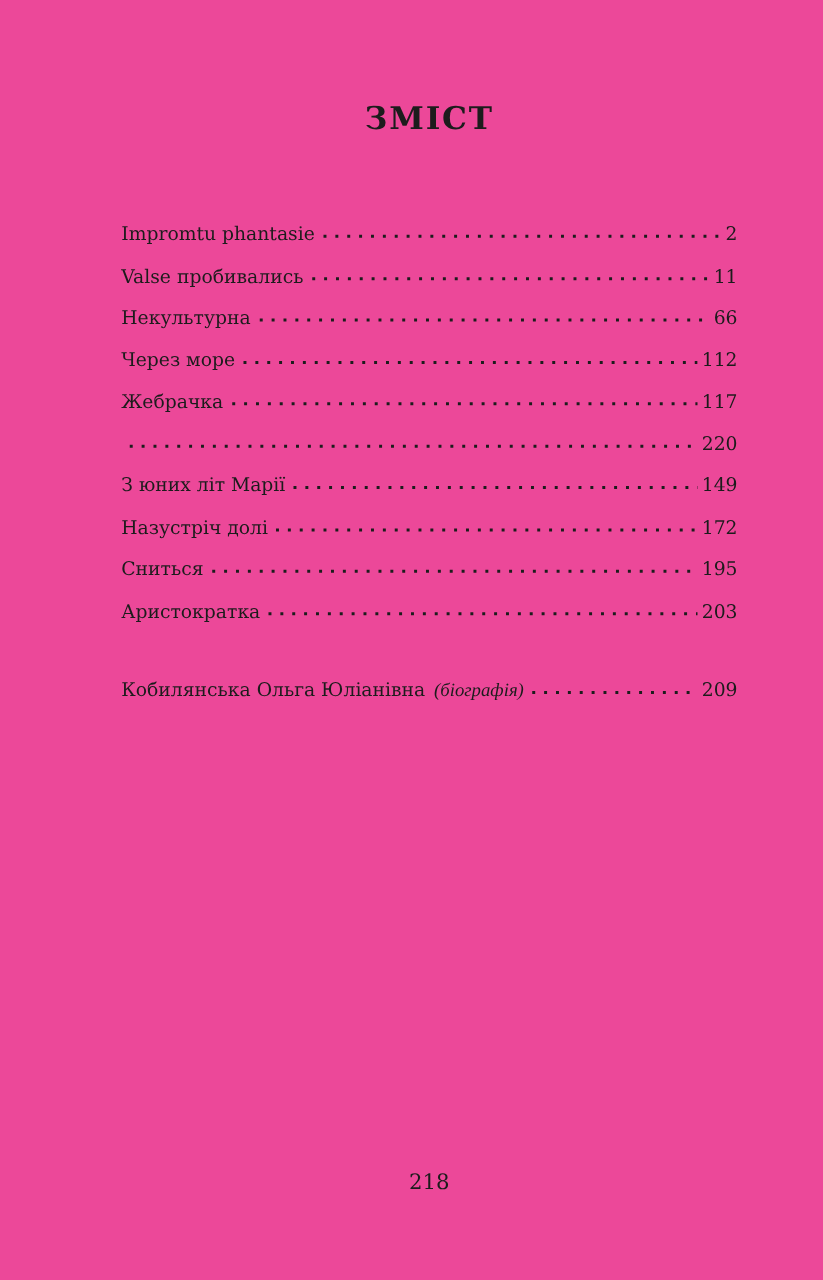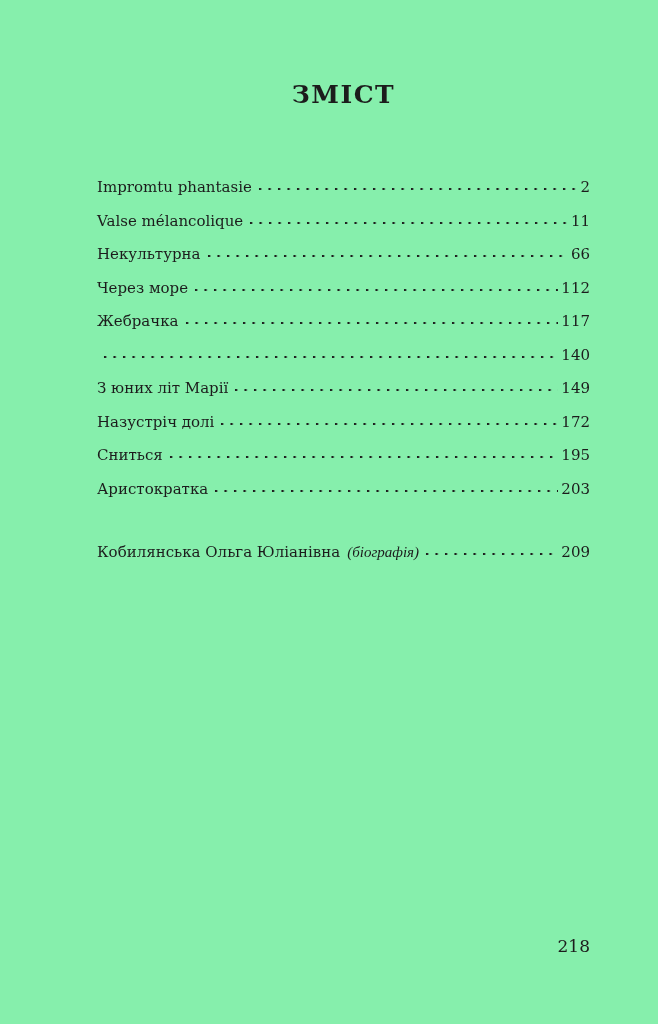--- a/index.html
+++ b/index.html
@@ -4,21 +4,21 @@
 <style>
   html, body {
     margin: 0;
     padding: 0;
     background: #ffffff;
   }
   .page {
     position: relative;
     width: 658px;
     height: 1024px;
-    background: #86efac;
+    background: #ec4899;
     font-family: "DejaVu Serif", "Liberation Serif", serif;
     color: #1c1c1c;
     overflow: hidden;
   }
   .page-title {
     position: absolute;
     top: 80px;
     left: 97px;
     width: 493px;
     text-align: center;
@@ -59,41 +59,41 @@
   .bio-row .annot {
     font-style: italic;
     margin-left: 7px;
     font-family: Liberation Serif, serif;
   }
   .folio {
     position: absolute;
     left: 97px;
     width: 493px;
     top: 936px;
-    text-align: right;
+    text-align: center;
     font-size: 17px;
   }
 </style>
 </head>
 <body>
 
 <div class="page">
 
   <div class="page-title">ЗМІСТ</div>
 
   <div class="toc">
 
   <div class="toc-row">
     <span class="t">Impromtu phantasie</span>
     <span class="leader"></span>
     <span class="p">2</span>
   </div>
 
   <div class="toc-row">
-    <span class="t">Valse mélancolique</span>
+    <span class="t">Valse пробивались</span>
     <span class="leader"></span>
     <span class="p">11</span>
   </div>
 
 
   <div class="toc-row">
     <span class="t">Некультурна</span>
     <span class="leader"></span>
     <span class="p">66</span>
   </div>
@@ -106,21 +106,21 @@
   </div>
 
   <div class="toc-row">
     <span class="t">Жебрачка</span>
     <span class="leader"></span>
     <span class="p">117</span>
   </div>
 
   <div class="toc-row">
     <span class="leader"></span>
-    <span class="p">140</span>
+    <span class="p">220</span>
   </div>
 
   <div class="toc-row">
     <span class="t">З юних літ Марії</span>
     <span class="leader"></span>
     <span class="p">149</span>
   </div>
 
 
   <div class="toc-row">

